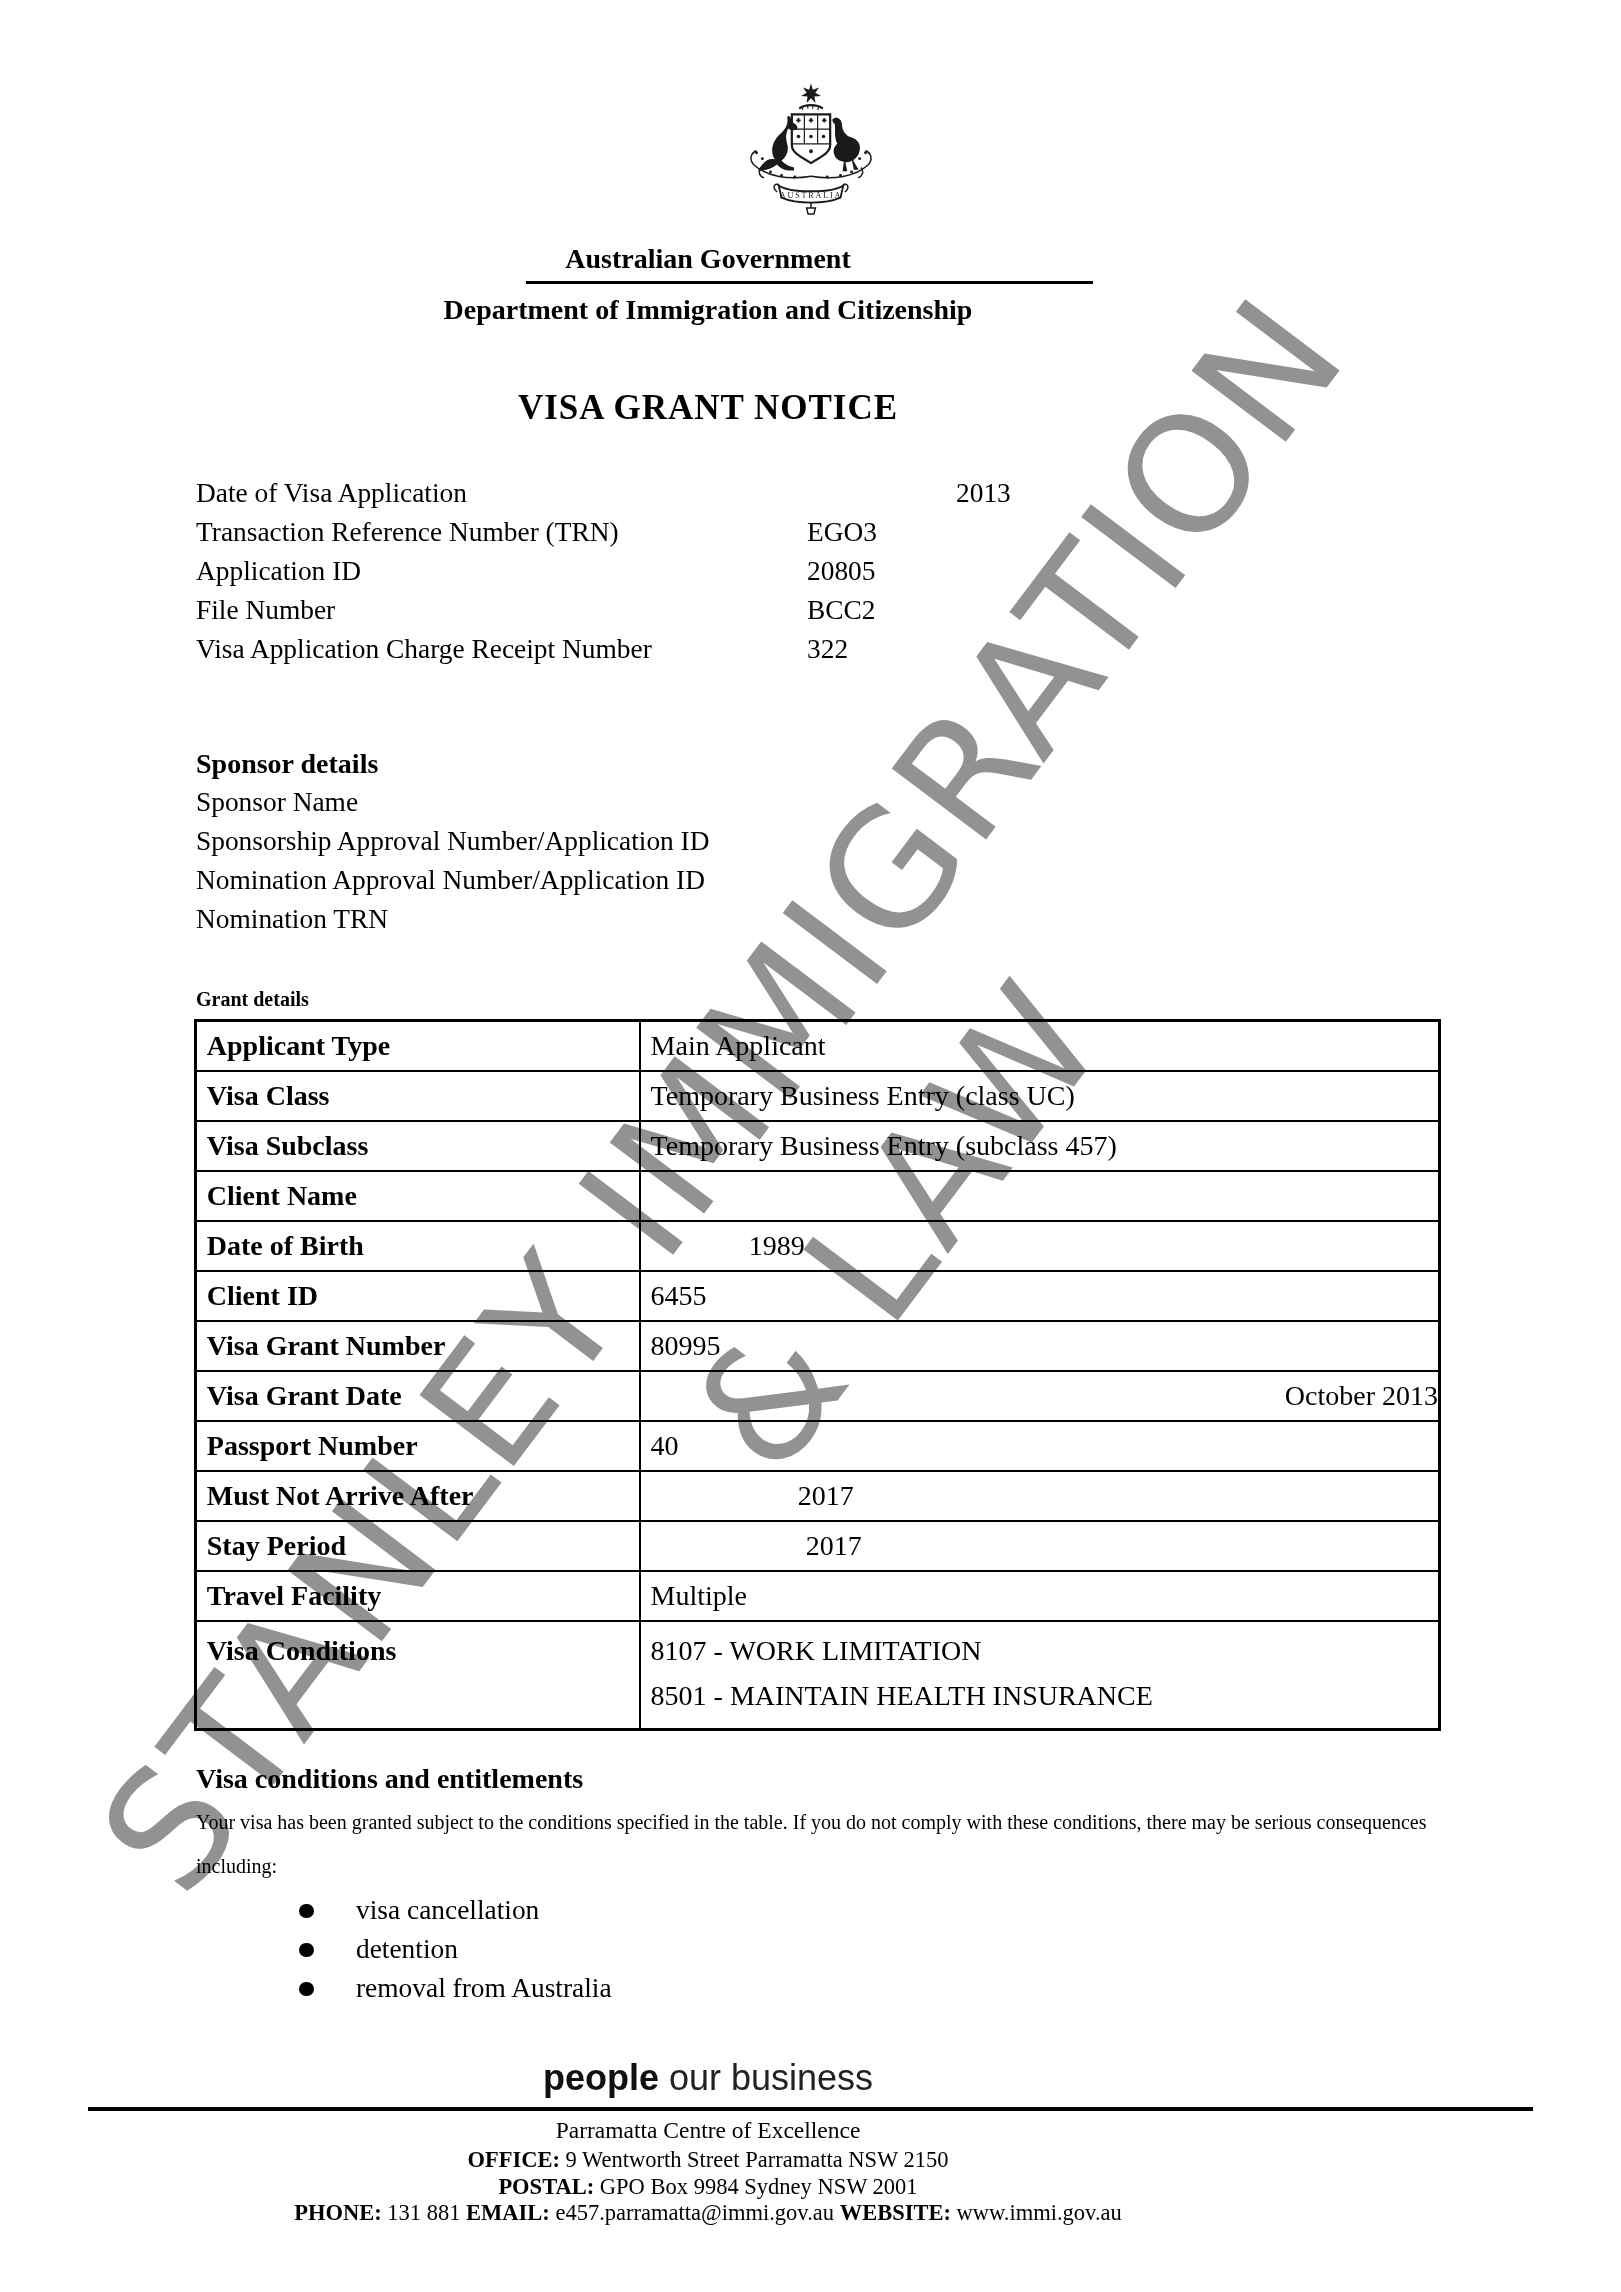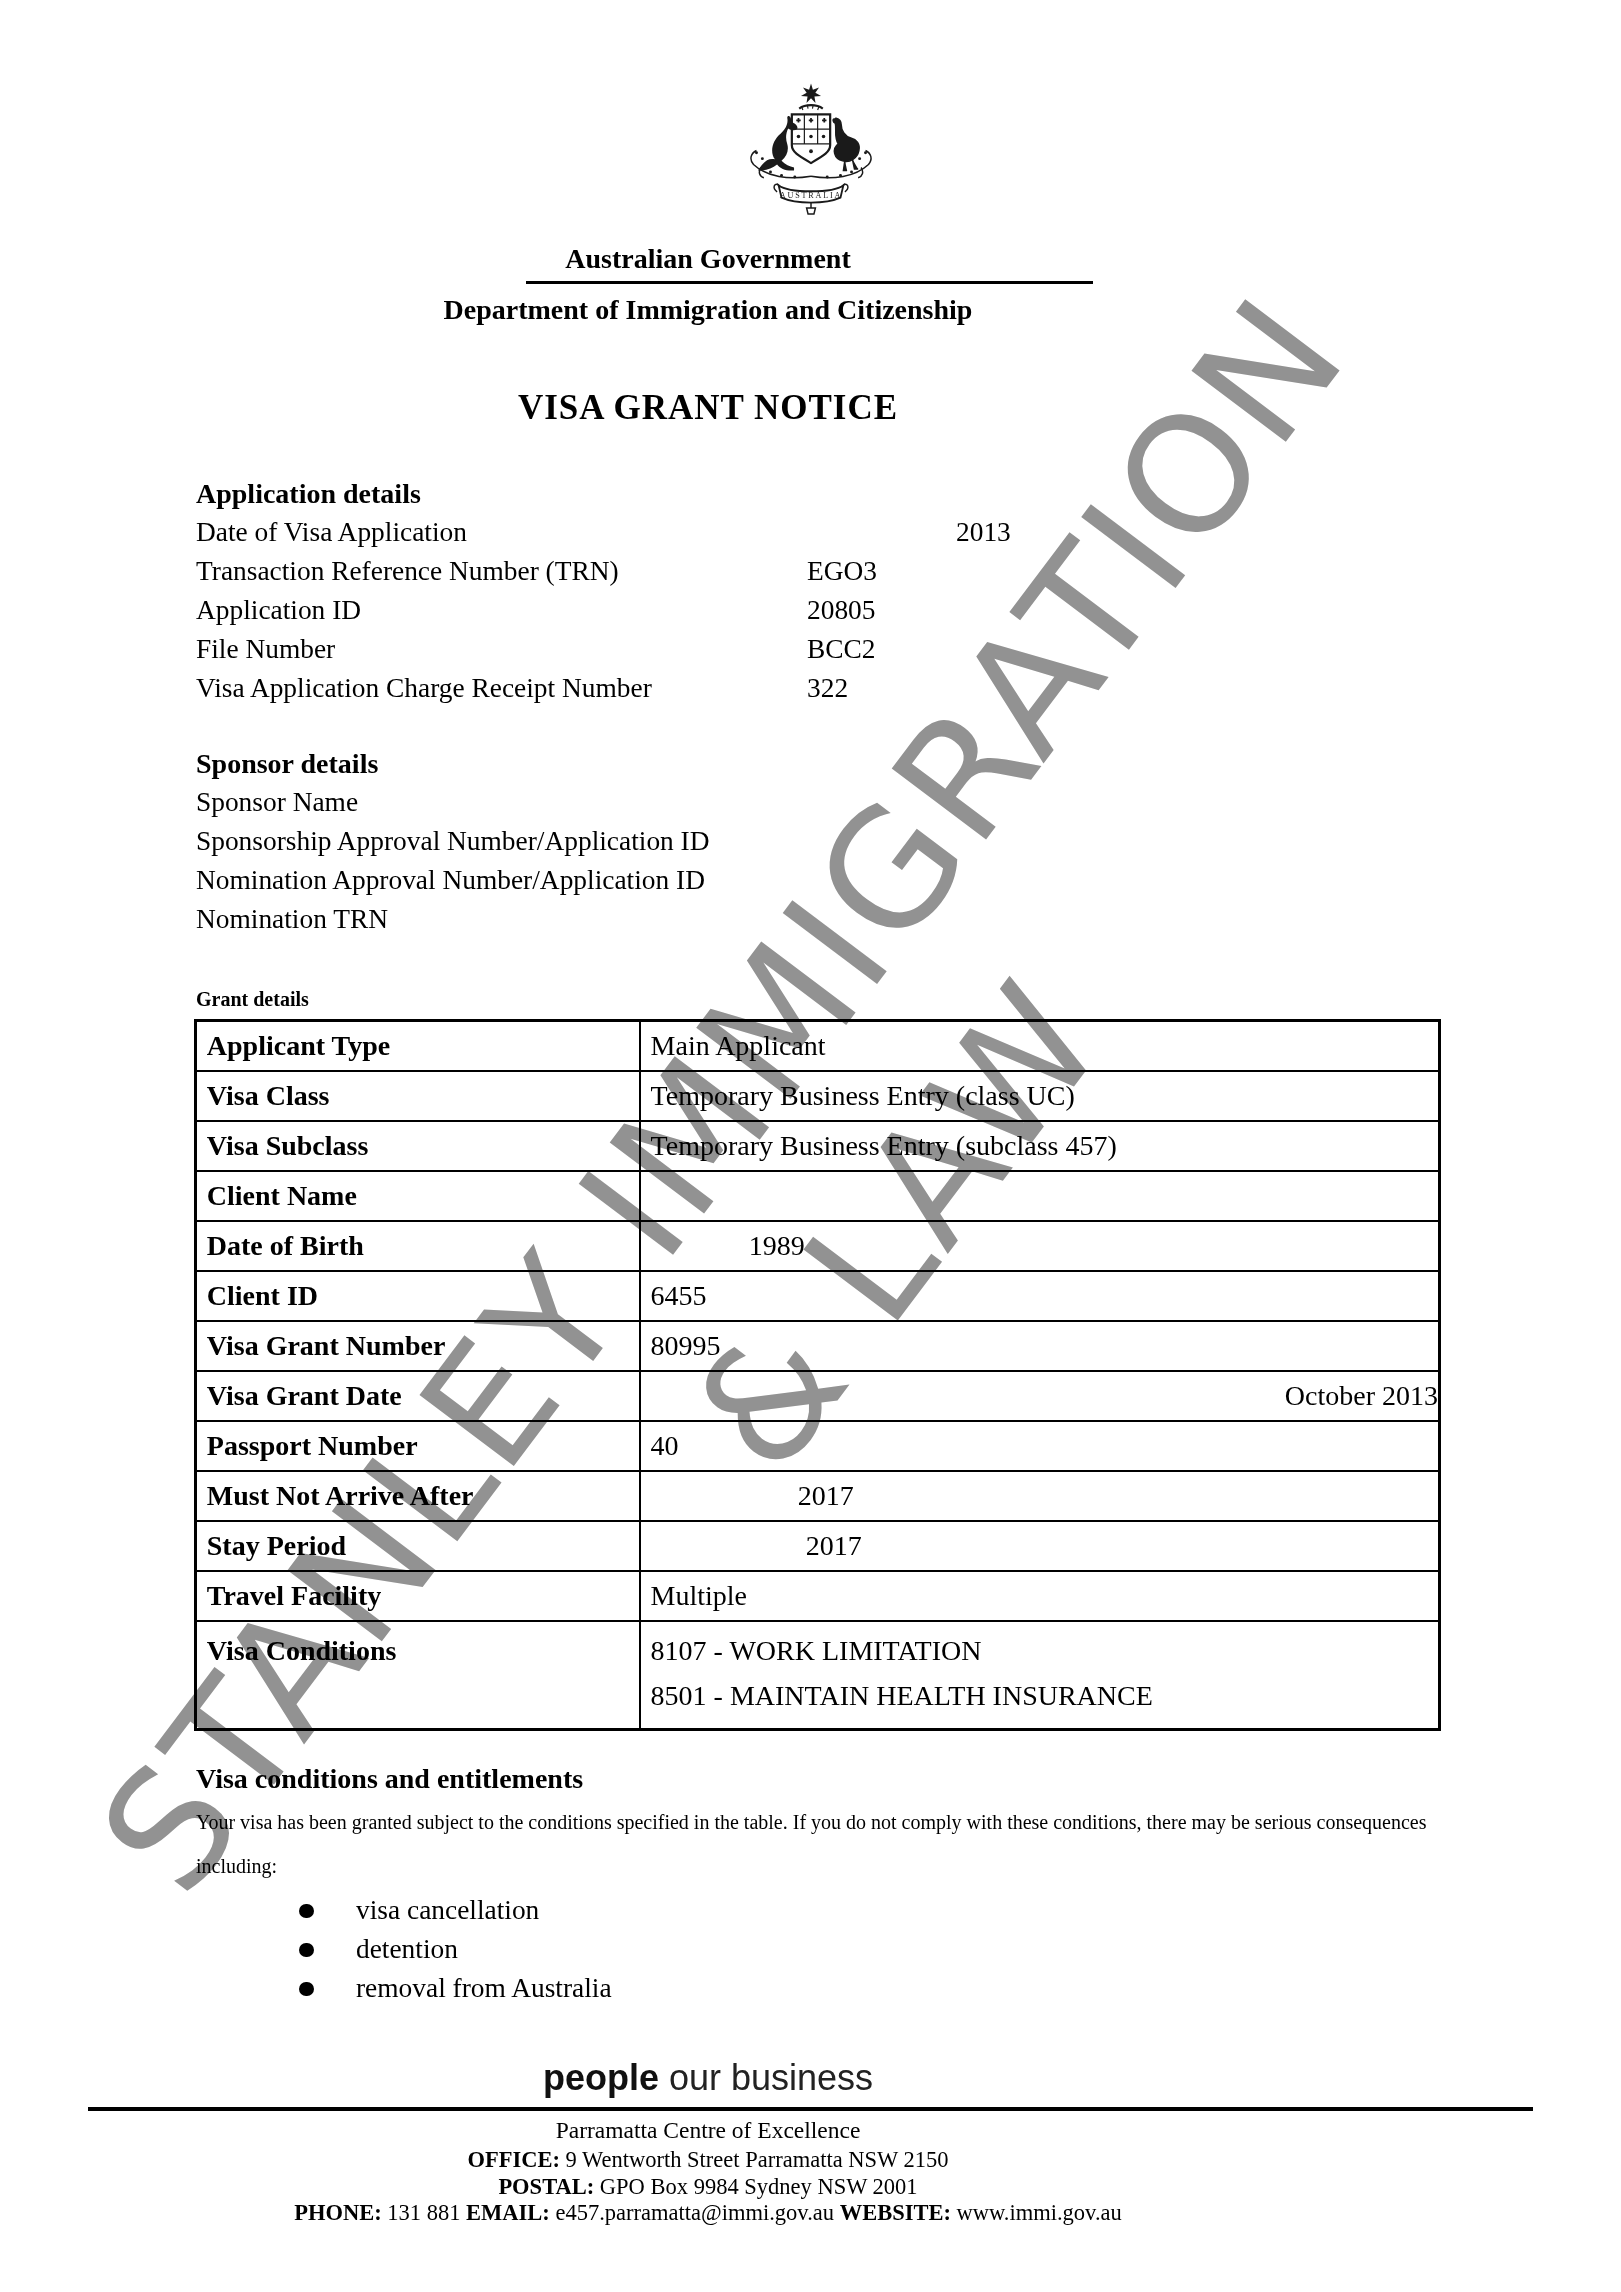--- a/index.html
+++ b/index.html
@@ -116,21 +116,20 @@
       <path d="M130,164 L130,171 M124,171 h12 l-2,8 h-8 Z" stroke="#1a1a1a" stroke-width="2" fill="none"></path>
     </g>
   </svg>
 
   <div class="layer centered gov-name">Australian Government</div>
   <div class="layer rule1"></div>
   <div class="layer centered dept-name">Department of Immigration and Citizenship</div>
   <div class="layer centered doc-title">VISA GRANT NOTICE</div>
 
   <div class="layer section sec-app">
-    <div class="sec-heading">Application details</div>
     <div class="detail-row">
       <span>Date of Visa Application</span>
       <span class="detail-value shift">2013</span>
     </div>
     <div class="detail-row">
       <span>Transaction Reference Number (TRN)</span>
       <span class="detail-value">EGO3</span>
     </div>
     <div class="detail-row">
       <span>Application ID</span>

